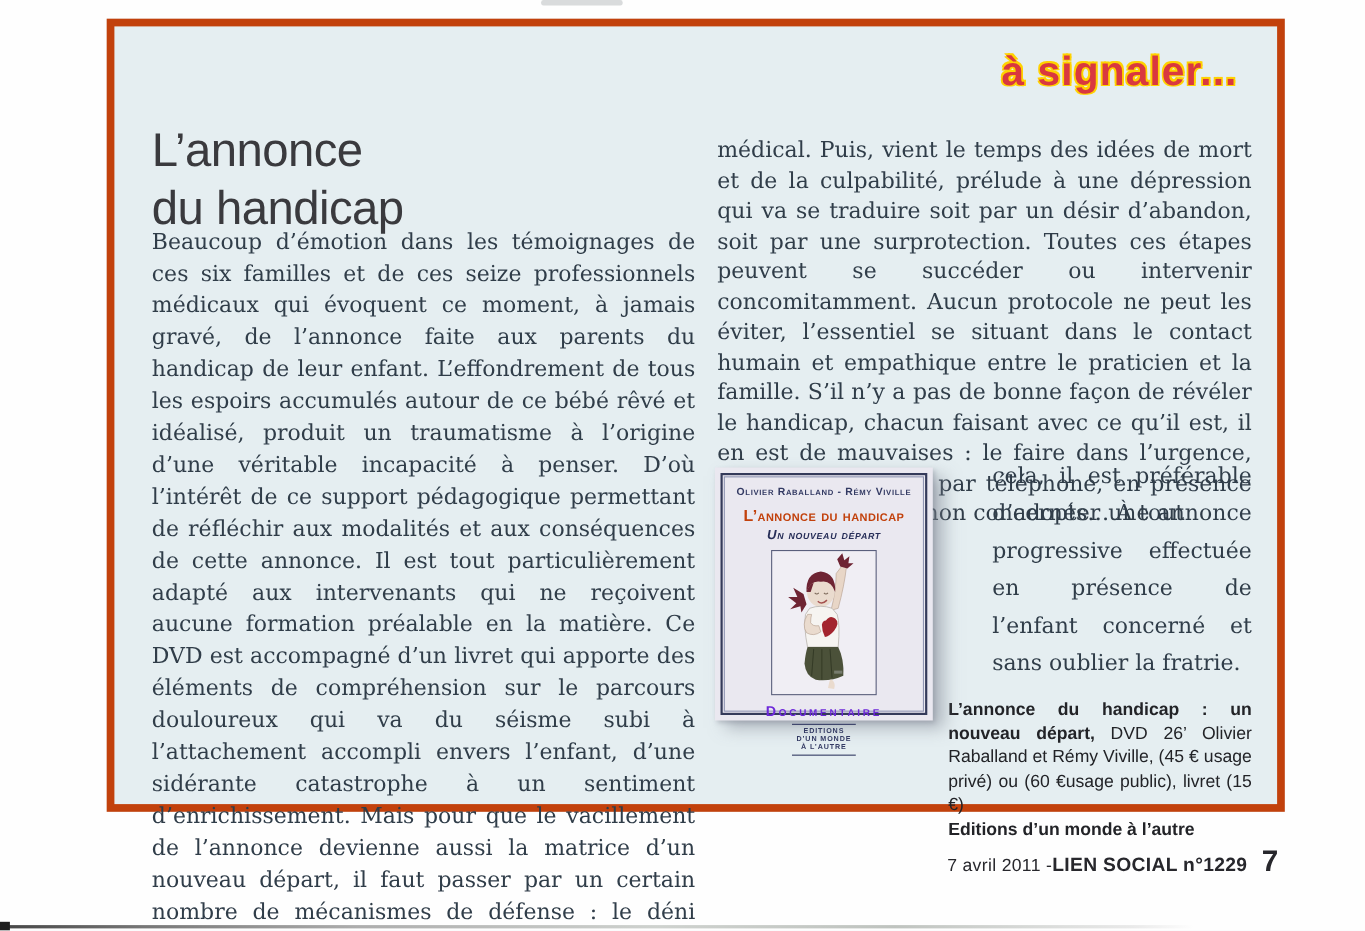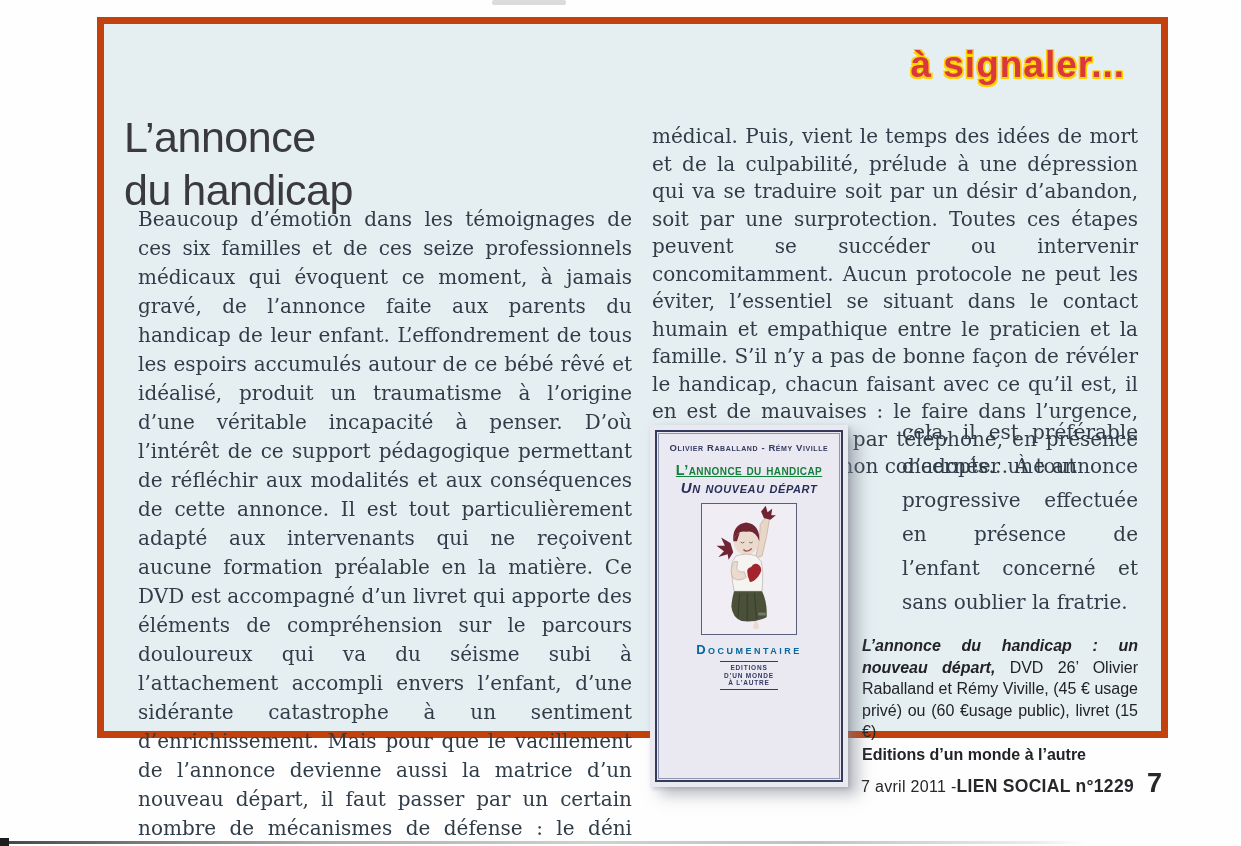--- a/index.html
+++ b/index.html
@@ -31,21 +31,21 @@
     font-weight: 700;
     letter-spacing: 1px;
     color: #d9383f;
     text-shadow: 1.5px 1.5px 0 #ffd200, -1.5px -1.5px 0 #ffd200,
                  1.5px -1.5px 0 #ffd200, -1.5px 1.5px 0 #ffd200;
   }
 
   
   .article-title {
     position: absolute;
-    left: 20px; top: 58px;
+    left: 34px; top: 58px;
     font-family: "Liberation Sans", sans-serif;
     font-size: 43px;
     line-height: 53px;
     font-weight: 500;
     color: #3a3a3e;
     letter-spacing: -0.5px;
   }
 
   
   .body-text {
@@ -75,21 +75,21 @@
     width: 488px;
     display: flex;
     gap: 14px;
   }
   .right-stack { width: 276px; margin-top: -10px; }
   .right-stack .body-text { line-height: 34px; margin-left: 40px; }
 
   
   .dvd-cover {
     position: relative;
-    width: 198px; height: 362px;
+    width: 198px; height: 230px;
     flex: 0 0 auto;
     background: #eae8f0;
     box-shadow: 10px 8px 14px rgba(120,126,140,0.5), 2px 2px 4px rgba(120,126,140,0.35);
   }
   .dvd-frame {
     position: absolute; inset: 5px;
     border: 2px solid #343a5a;
   }
   .dvd-frame::after {
     content: ""; position: absolute; inset: 1px;
@@ -108,43 +108,42 @@
     font-size: 9.5px; font-weight: 700;
     font-variant: small-caps;
     letter-spacing: 0.6px;
     color: #333a63;
   }
   .dvd-title {
     margin-top: 9px;
     font-size: 14.5px; font-weight: 700;
     font-variant: small-caps;
     letter-spacing: 0.4px;
-    color: #15803d;
-    text-decoration: underline;
+    color: #c2410c;
   }
   .dvd-subtitle {
     margin-top: 1px;
-    font-size: 15px; font-weight: 700; font-style: italic;
+    font-size: 12px; font-weight: 700; font-style: italic;
     font-variant: small-caps;
     letter-spacing: 0.6px;
     color: #272e58;
   }
   .dvd-art {
     margin-top: 7px;
     width: 96px; height: 132px;
     background: #f0eef4;
     border: 1px solid #5a5f7c;
     box-sizing: border-box;
   }
   .dvd-genre {
     margin-top: 7px;
     font-size: 13px; font-weight: 700;
     font-variant: small-caps;
     letter-spacing: 2.5px;
-    color: #0369a1;
+    color: #6d28d9;
   }
   .dvd-logo {
     margin-top: 4px;
     font-size: 6.5px; font-weight: 700;
     line-height: 7.5px;
     letter-spacing: 0.8px;
     color: #333a63;
     border-top: 1px solid #333a63;
     border-bottom: 1px solid #333a63;
     padding: 2px 4px;
@@ -152,21 +151,21 @@
 
   
   .caption {
     margin-top: 16px;
     font-family: "Liberation Sans", sans-serif;
     font-size: 16px;
     line-height: 21.5px;
     color: #222327;
   }
   .caption-lead { text-align: justify; margin: 0 0 1px 0; }
-  .caption-title { font-weight: 700; font-style: italic; }
+  .caption-title { font-weight: 700; }
   .caption-line { margin: 0; font-weight: bold; }
 
   
   .footer {
     position: absolute;
     right: 79px; top: 768px;
     display: flex; align-items: baseline;
     font-family: "Liberation Sans", sans-serif;
     color: #27272c;
   }

